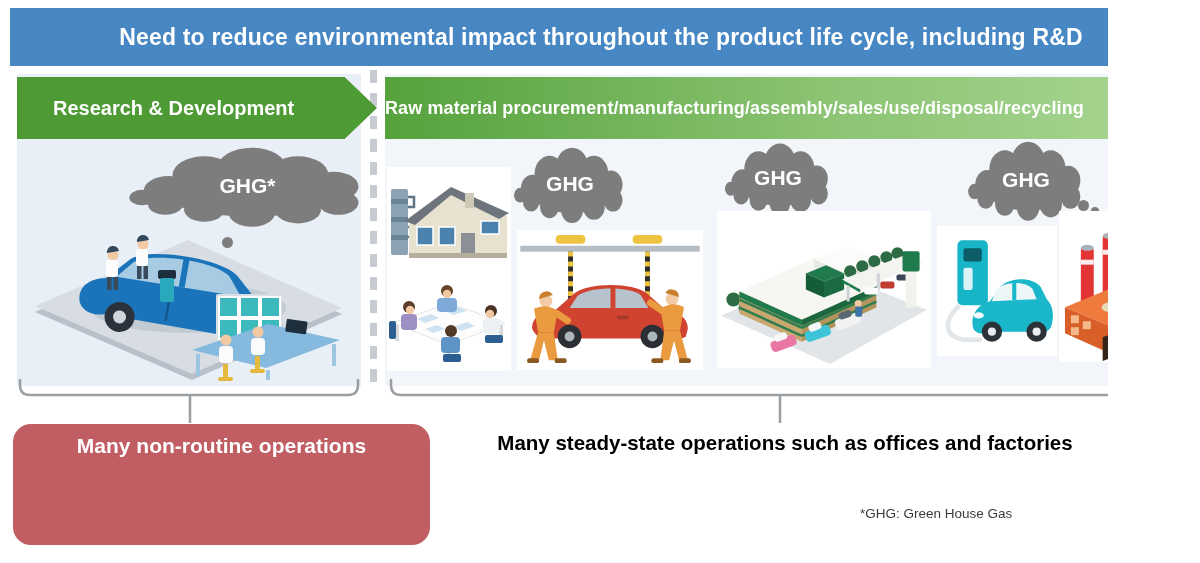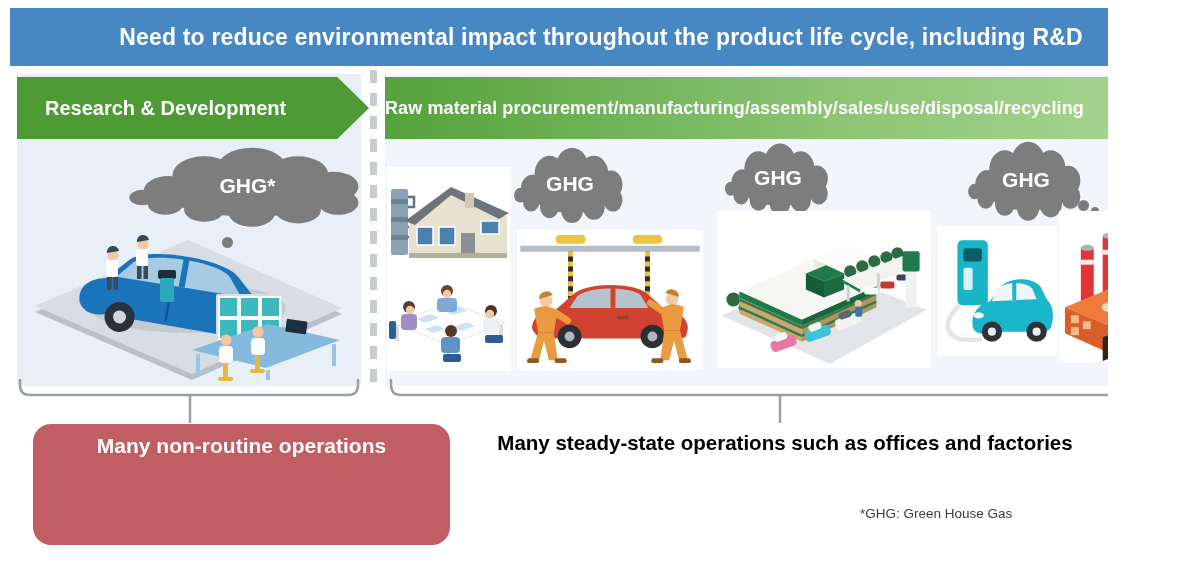--- a/index.html
+++ b/index.html
@@ -11,41 +11,41 @@
           display:flex;align-items:center;justify-content:center;
           font-size:23px;font-weight:bold;letter-spacing:.2px;}
 
   .panel-left{left:17px;top:74px;width:344px;height:312px;background:#e9eff7;}
   .panel-right{left:385px;top:74px;width:808px;height:312px;background:#f2f6fa;}
 
   .divider{left:370px;top:70px;width:7px;height:320px;
            background:repeating-linear-gradient(180deg,#c7ccd2 0 13px,transparent 13px 23px);}
 
   .arrow{display:flex;align-items:center;color:#fff;font-weight:bold;height:62px;top:77px;}
-  .arrow-rd{left:17px;width:352px;background:#4e9a34;font-size:20px;padding-left:0;
+  .arrow-rd{left:17px;width:352px;background:#4e9a34;font-size:20px;padding-left:8px;
             clip-path:polygon(0 0,91% 0,100% 50%,91% 100%,0 100%);}
   .arrow-rd span{padding-left:28px;}
   .arrow-lc{left:385px;width:812px;background:linear-gradient(90deg,#55a23c 0%,#8cc474 55%,#abd795 100%);
             font-size:18px;clip-path:polygon(0 0,96.3% 0,100% 50%,96.3% 100%,0 100%);}
   .arrow-lc span{padding-left:0;letter-spacing:.1px;}
 
   .cloud{display:block;}
   .cloud svg{position:absolute;inset:0;width:100%;height:100%;}
   .cloud .cap{position:absolute;inset:0;display:flex;flex-direction:row;align-items:center;
               justify-content:center;color:#fff;font-weight:bold;font-size:21px;line-height:1.12;
               padding-bottom:6px;text-align:center;}
   .puff{position:absolute;border-radius:50%;background:#7d7d7d;}
 
   .card{position:absolute;background:#ffffff;}
   .card svg{display:block;width:100%;height:100%;}
 
   .bracket{overflow:visible;}
 
   .callout-rd{left:13px;top:424px;width:417px;height:121px;background:#c15e63;border-radius:18px;
-              color:#fff;box-sizing:border-box;padding:10px 26px 0 26px;margin-left:20px;}
+              color:#fff;box-sizing:border-box;padding:10px 26px 0 26px;}
   .callout-rd .t{font-size:21px;font-weight:bold;text-align:center;}
   .callout-rd .b{font-size:16.5px;line-height:1.45;letter-spacing:.6px;color:#f7eaeb;margin-top:3px;}
 
   .callout-lc-title{left:395px;top:431px;width:780px;text-align:center;
                     font-size:20.5px;font-weight:bold;color:#000000;}
   .callout-lc-body{left:395px;top:460px;width:780px;text-align:center;font-size:16px;color:#222;}
 
   .footnote{left:860px;top:506px;width:306px;text-align:left;font-size:13.5px;color:#3a3a3a;}
 </style>
 </head>

